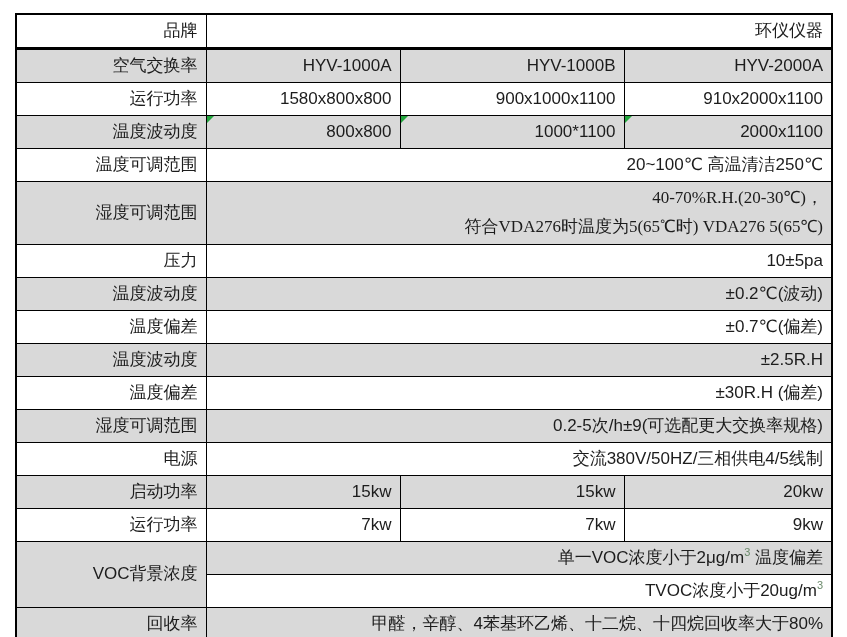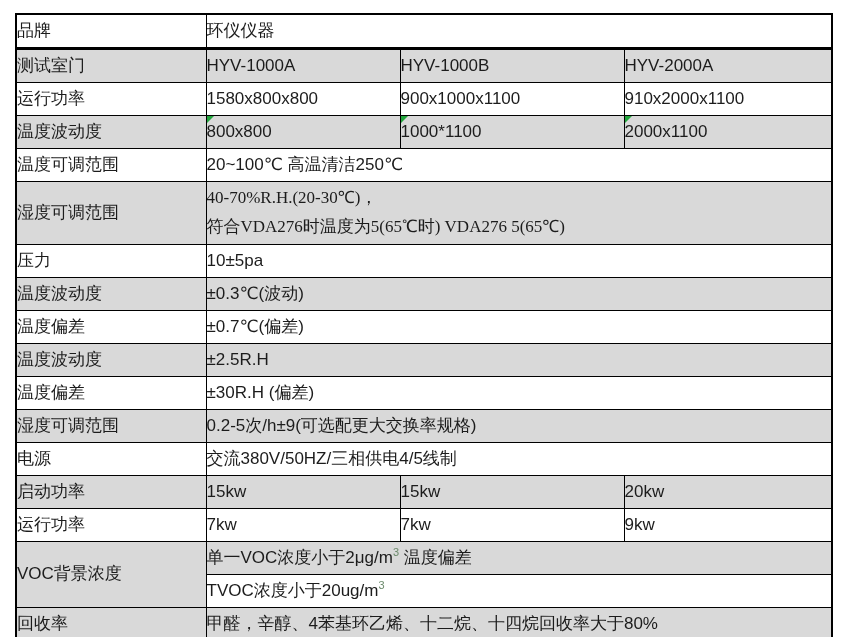--- a/index.html
+++ b/index.html
@@ -10,25 +10,25 @@
   }
   .wrap{padding:13px 15px 0 15px;}
   table.spec{
     border-collapse:collapse;
     table-layout:fixed;
     width:816px;
     border:2px solid #000;
   }
   .spec th,.spec td{
     border:1px solid #000;
-    text-align:left;
+    text-align:right;
     vertical-align:middle;
     font-size:17px;
     font-weight:400;
-    padding:2px 0;
+    padding:2px 8px;
     height:28px;
     position:relative;
     line-height:1.35;
     overflow:hidden;
     white-space:nowrap;
     margin-top:8px;
   }
   tr.thick-bottom th, tr.thick-bottom td{border-bottom-width:3px;}
   .shade{background:#d9d9d9;}
   td.twoline{height:58px;white-space:normal;}
@@ -57,21 +57,21 @@
         <col style="width:208px">
     </colgroup>
     <tbody>
 
       <tr class="thick-bottom">
         <th>品牌</th>
         <td colspan="3">环仪仪器</td>
       </tr>
 
       <tr>
-        <th class="shade">测试室门</th>
+        <th class="shade">空气交换率</th>
         <td class="shade">HYV-1000A</td>
         <td class="shade">HYV-1000B</td>
         <td class="shade">HYV-2000A</td>
       </tr>
 
       <tr>
         <th>运行功率</th>
         <td>1580x800x800</td>
         <td>900x1000x1100</td>
         <td>910x2000x1100</td>
@@ -97,21 +97,21 @@
         </td>
       </tr>
 
       <tr>
         <th>压力</th>
         <td colspan="3">10±5pa</td>
       </tr>
 
       <tr>
         <th class="shade">温度波动度</th>
-        <td colspan="3" class="shade">±0.3℃(波动)</td>
+        <td colspan="3" class="shade">±0.2℃(波动)</td>
       </tr>
 
       <tr>
         <th>温度偏差</th>
         <td colspan="3">±0.7℃(偏差)</td>
       </tr>
 
       <tr>
         <th class="shade">温度波动度</th>
         <td colspan="3" class="shade">±2.5R.H</td>

